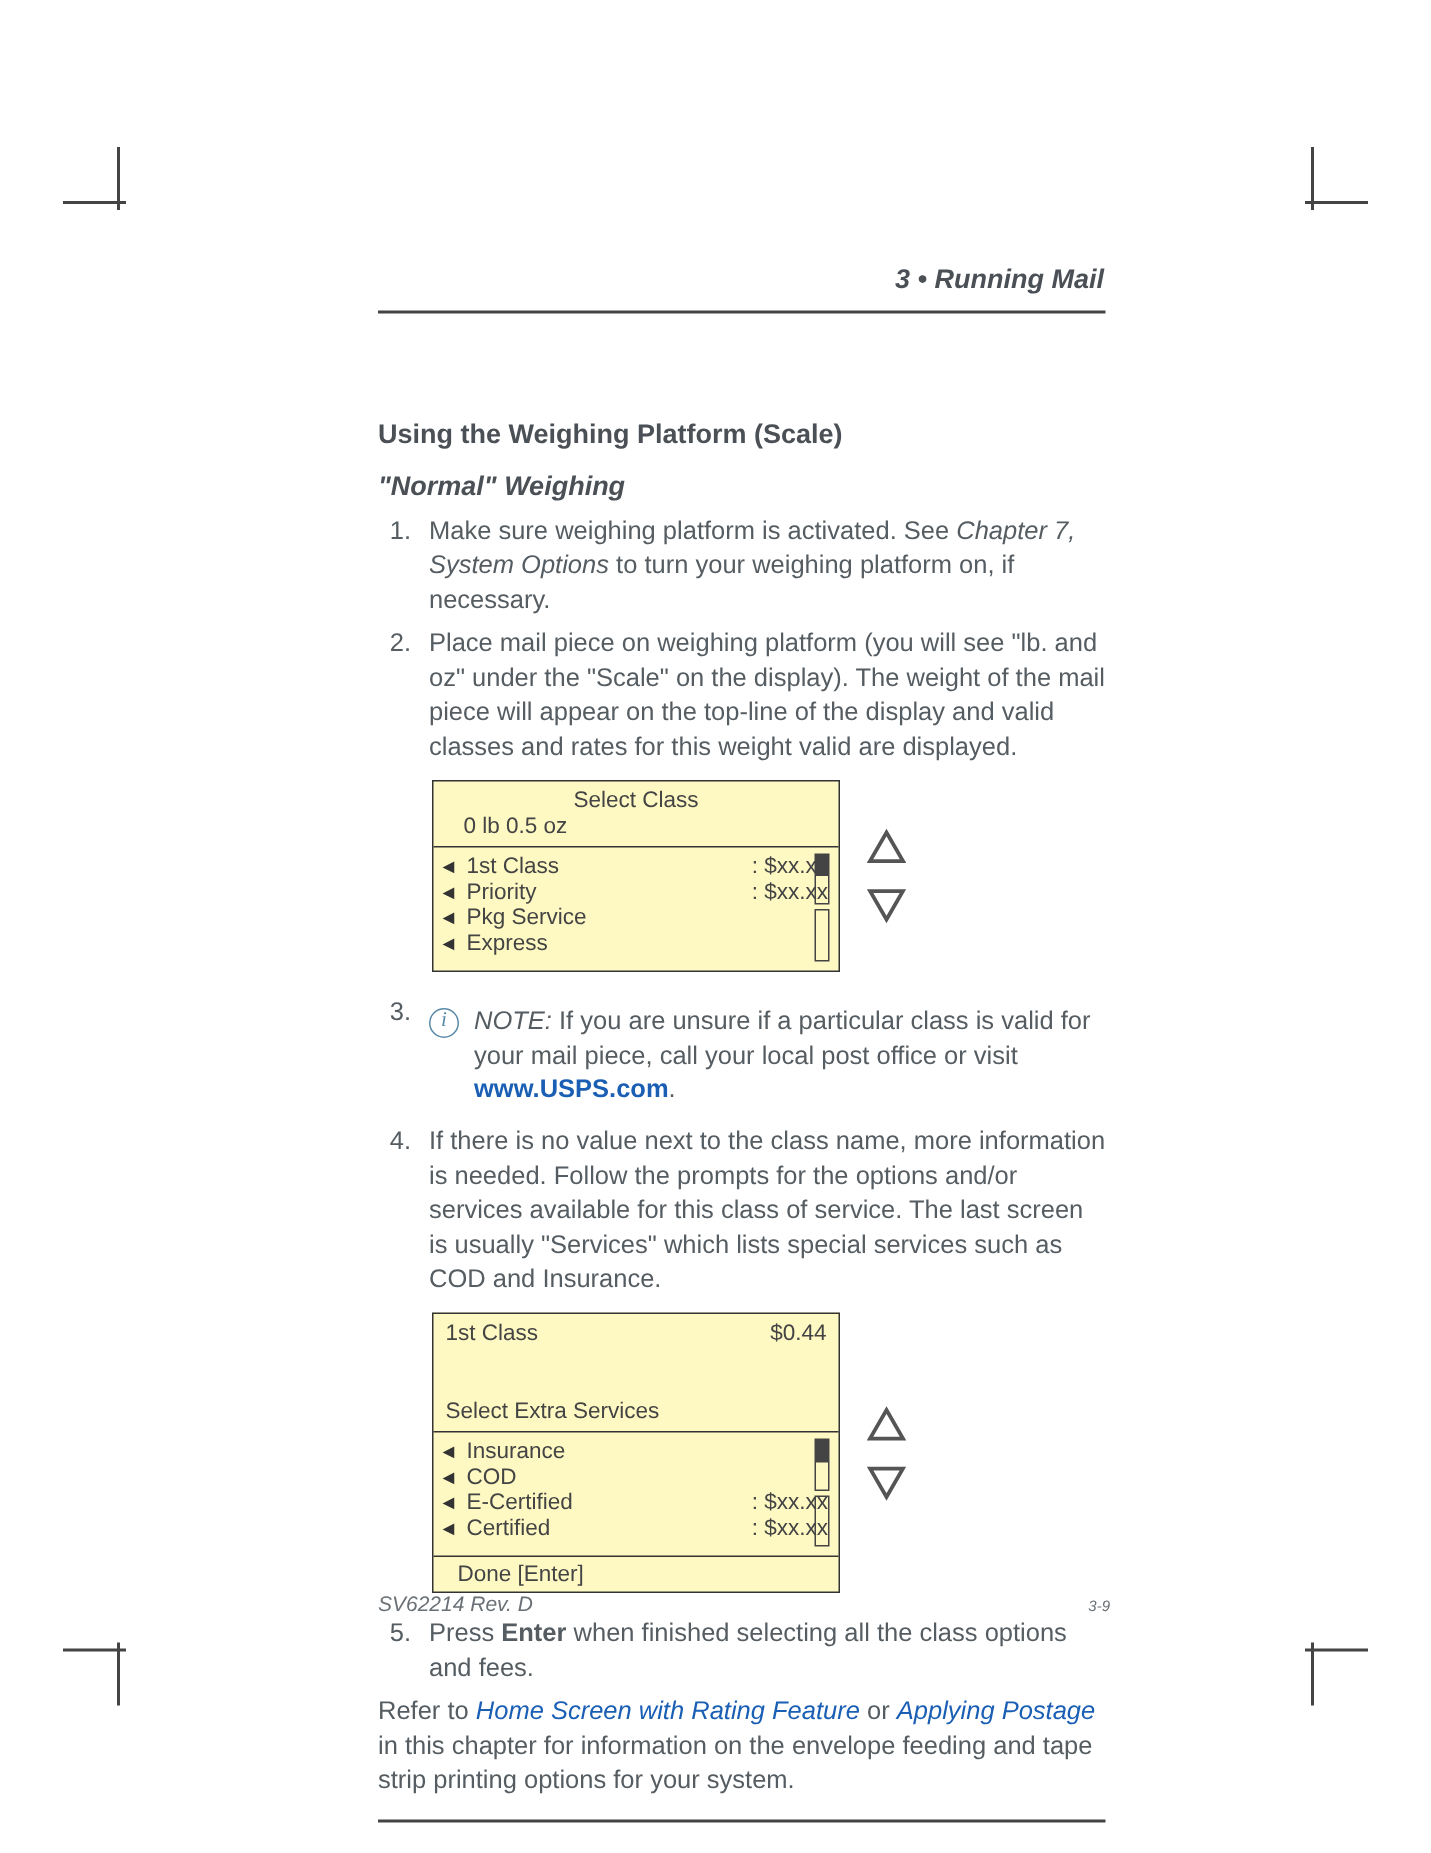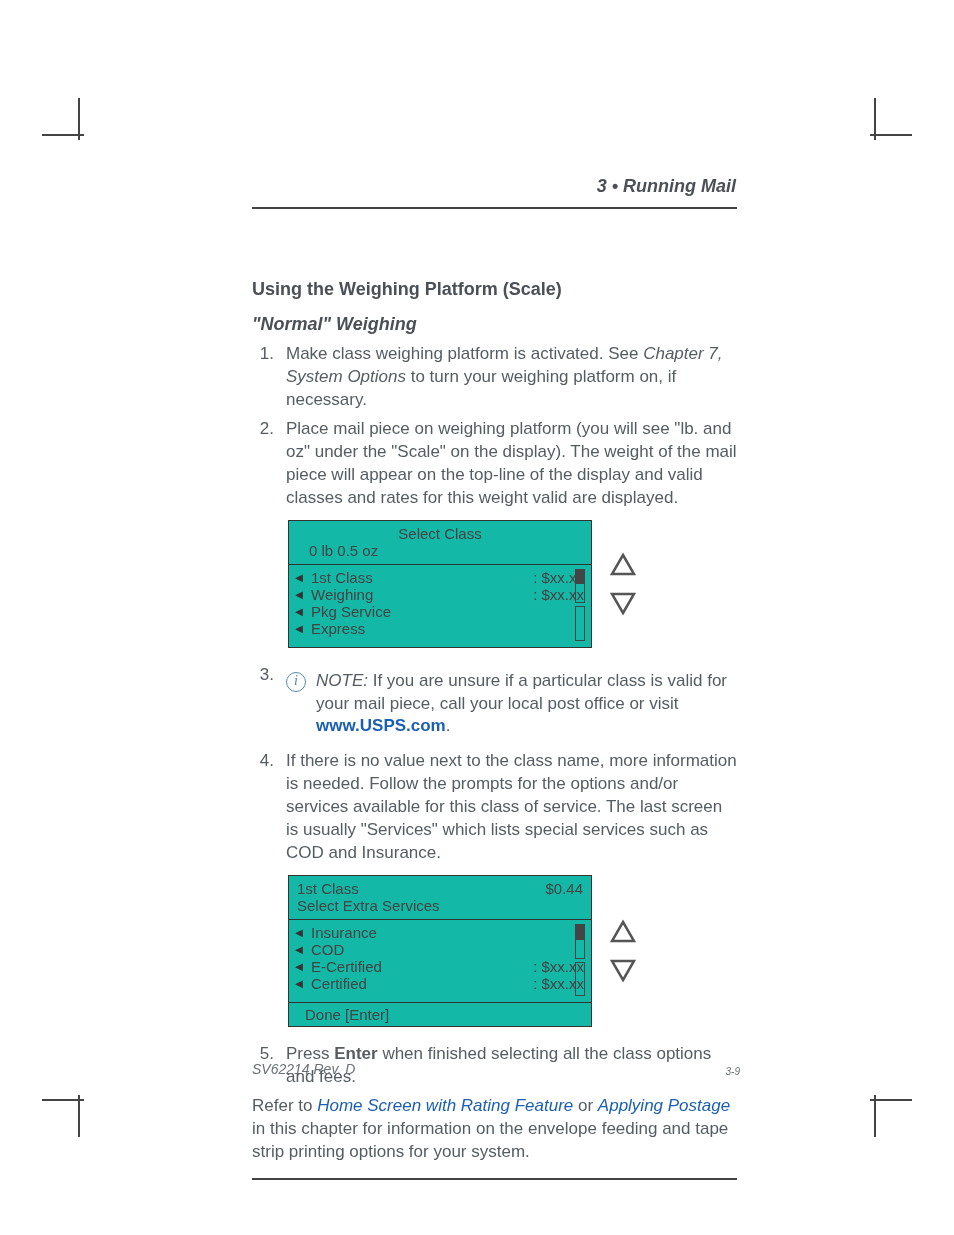--- a/index.html
+++ b/index.html
@@ -17,40 +17,40 @@
   ol.steps { list-style: none; padding-left: 0; font-size: 17px; line-height: 1.35; }
   ol.steps > li { display: flex; margin-bottom: 6px; }
   ol.steps > li .num { min-width: 34px; text-align: right; padding-right: 12px; }
   ol.steps > li .body { flex: 1; }
 
   .ital { font-style: italic; }
   .bold { font-weight: bold; margin-top: 44px; }
   .link { color: #1a5fb4; }
 
   .display-wrap { display: flex; align-items: center; gap: 18px; margin: 10px 0 16px 36px; }
-  .display { width: 304px; background: #14b8a6; border: 1px solid #333; font-size: 15px; color: #444; }
+  .display { width: 272px; background: #fef9c3; border: 1px solid #333; font-size: 15px; color: #444; }
   .display .title { text-align: center; padding: 4px 6px 0 6px; }
   .display .weight { padding: 0 6px 5px 20px; border-bottom: 1px solid #333; }
   .display .rows { padding: 4px 0 10px 0; position: relative; }
   .display .row { display: flex; align-items: center; }
   .display .row .arrow { width: 20px; text-align: center; color: #333; font-size: 13px; }
   .display .row .label { flex: 1; padding-left: 2px; }
   .display .row .val { padding-right: 7px; }
   .display .footer { border-top: 1px solid #333; padding: 3px 16px; }
 
   .scrollbar { position: absolute; right: 6px; top: 4px; bottom: 6px; width: 10px; display: flex; flex-direction: column; }
   .scrollbar .track-top { flex: 1; border: 1px solid #444; margin-bottom: 3px; }
   .scrollbar .track-bot { flex: 1; border: 1px solid #444; }
   .scrollbar .thumb { background: #444; height: 45%; }
 
   .nav-arrows { display: flex; flex-direction: column; gap: 12px; }
   .nav-arrows svg { display: block; }
 
   .display2 .top { display: flex; justify-content: space-between; padding: 4px 8px 0 8px; }
-  .display2 .sub { padding: 0 8px 5px 8px; border-bottom: 1px solid #333; }
+  .display2 .sub { padding: 0 8px 5px 8px; border-bottom: 1px solid #333; margin-top: 35px; }
 
   .note-row { display: flex; gap: 10px; margin: 6px 0 6px 0; }
   .info-icon { width: 20px; height: 20px; border: 1.6px solid #5a8aa8; border-radius: 50%; color: #5a8aa8; font-style: italic; font-family: Georgia, serif; font-size: 14px; display: flex; align-items: center; justify-content: center; flex-shrink: 0; margin-top: 2px; }
 
   .closing { font-size: 17px; line-height: 1.35; margin-top: 2px; }
   .footer-rule { border-top: 2px solid #444; margin-top: 14px; }
   .pagenum { position: absolute; right: 214px; bottom: 158px; font-size: 10px; font-style: italic; color: #6a7075; }
   .doccode { position: absolute; left: 252px; bottom: 158px; font-size: 14px; font-style: italic; color: #6a7075; }
   .chapter { position: absolute; right: 218px; top: 176px; font-size: 18px; font-style: italic; color: #4a5055; font-weight: bold; }
 </style>
@@ -82,42 +82,42 @@
     <div style="height:42px;"></div>
     <div class="header-rule"></div>
 
     <div class="section-title">Using the Weighing Platform (Scale)</div>
     <div class="sub-heading">"Normal" Weighing</div>
 
     <ol class="steps">
       <li>
         <span class="num">1.</span>
         <span class="body">
-          <span>Make class weighing platform is activated. See </span><span class="ital">Chapter 7, System Options</span><span> to turn your weighing platform on, if necessary.</span>
+          <span>Make sure weighing platform is activated. See </span><span class="ital">Chapter 7, System Options</span><span> to turn your weighing platform on, if necessary.</span>
         </span>
       </li>
       <li>
         <span class="num">2.</span>
         <span class="body">Place mail piece on weighing platform (you will see "lb. and oz" under the "Scale" on the display). The weight of the mail piece will appear on the top-line of the display and valid classes and rates for this weight valid are displayed.</span>
       </li>
     </ol>
 
     <div class="display-wrap">
       <div class="display">
         <div class="title">Select Class</div>
         <div class="weight">0 lb 0.5 oz</div>
         <div class="rows">
           <div class="row">
             <span class="arrow">◄</span>
             <span class="label">1st Class</span>
             <span class="val">:  $xx.xx</span>
           </div>
           <div class="row">
             <span class="arrow">◄</span>
-            <span class="label">Weighing</span>
+            <span class="label">Priority</span>
             <span class="val">:  $xx.xx</span>
           </div>
           <div class="row">
             <span class="arrow">◄</span>
             <span class="label">Pkg Service</span>
             <span class="val"></span>
           </div>
           <div class="row">
             <span class="arrow">◄</span>
             <span class="label">Express</span>

